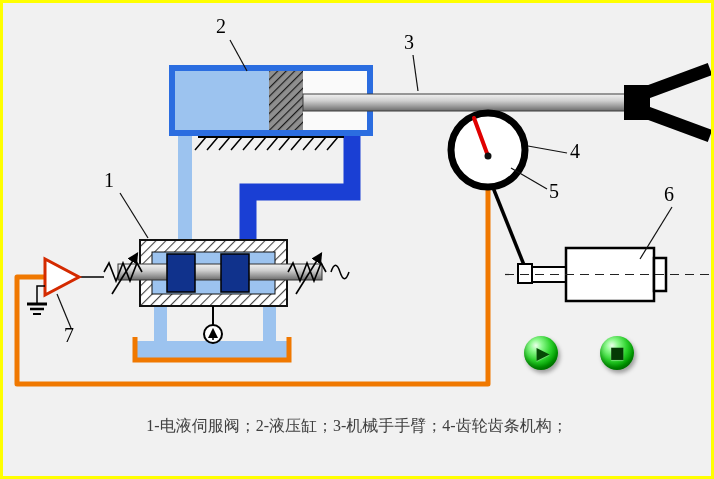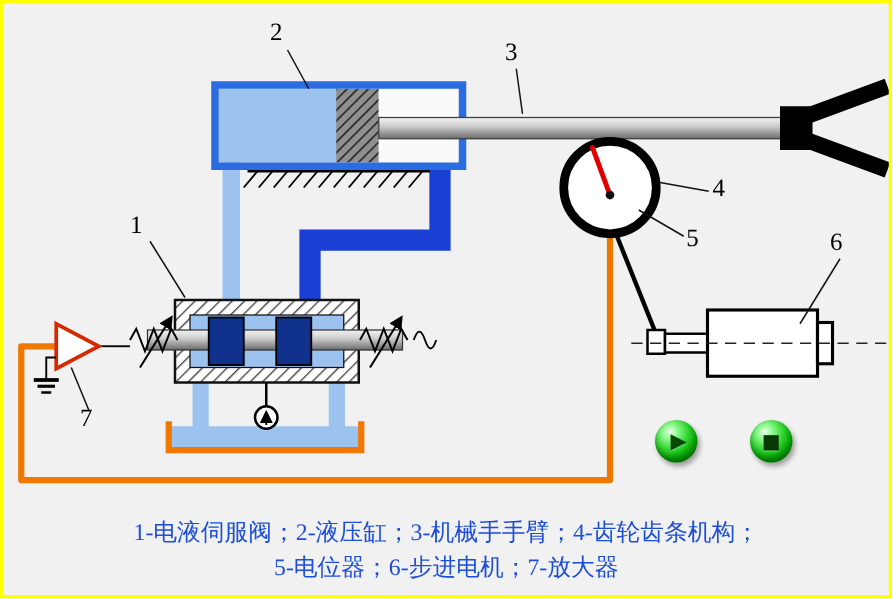--- a/index.html
+++ b/index.html
@@ -7,22 +7,22 @@
     position:relative;width:714px;height:479px;background:#f1f1f1;
     overflow:hidden;font-family:"Liberation Sans",sans-serif;
   }
   .frame{position:absolute;inset:0;border:3px solid #ffff00;pointer-events:none;}
   svg.schematic{position:absolute;left:0;top:0;}
   .num{
     position:absolute;font-family:"Liberation Serif",serif;font-size:20px;
     color:#000;line-height:1;user-select:none;
   }
   .caption{
-    position:absolute;left:0;right:0;text-align:center;color:#1d4ed8;
-    font-family:"Liberation Serif",serif;font-size:19px;line-height:1.2;
+    position:absolute;left:0;right:0;text-align:center;color:#404040;
+    font-family:"Liberation Serif",serif;font-size:16px;line-height:1.2;
   }
   .cap1{top:416px;}
   .cap2{top:444px;}
   .btn{
     position:absolute;width:34px;height:34px;border-radius:50%;cursor:pointer;
     background:radial-gradient(circle at 35% 28%, #eaffea 0%, #8dfa8d 18%, #2ed32e 45%, #00a000 68%, #005800 100%);
     box-shadow:2px 3px 4px rgba(0,0,0,.35), inset 0 -3px 5px rgba(0,60,0,.45);
     display:flex;align-items:center;justify-content:center;
   }
   .btn span{
@@ -155,16 +155,15 @@
   <div class="num" style="left:64px;top:325px;">7</div>
 
   <div class="btn play">
     <span>▶</span>
   </div>
   <div class="btn stop">
     <span>■</span>
   </div>
 
   <div class="caption cap1">1-电液伺服阀；2-液压缸；3-机械手手臂；4-齿轮齿条机构；</div>
-  <div class="caption cap2">5-电位器；6-步进电机；7-放大器</div>
 
   <div class="frame"></div>
 </div>
 
 </body></html>

